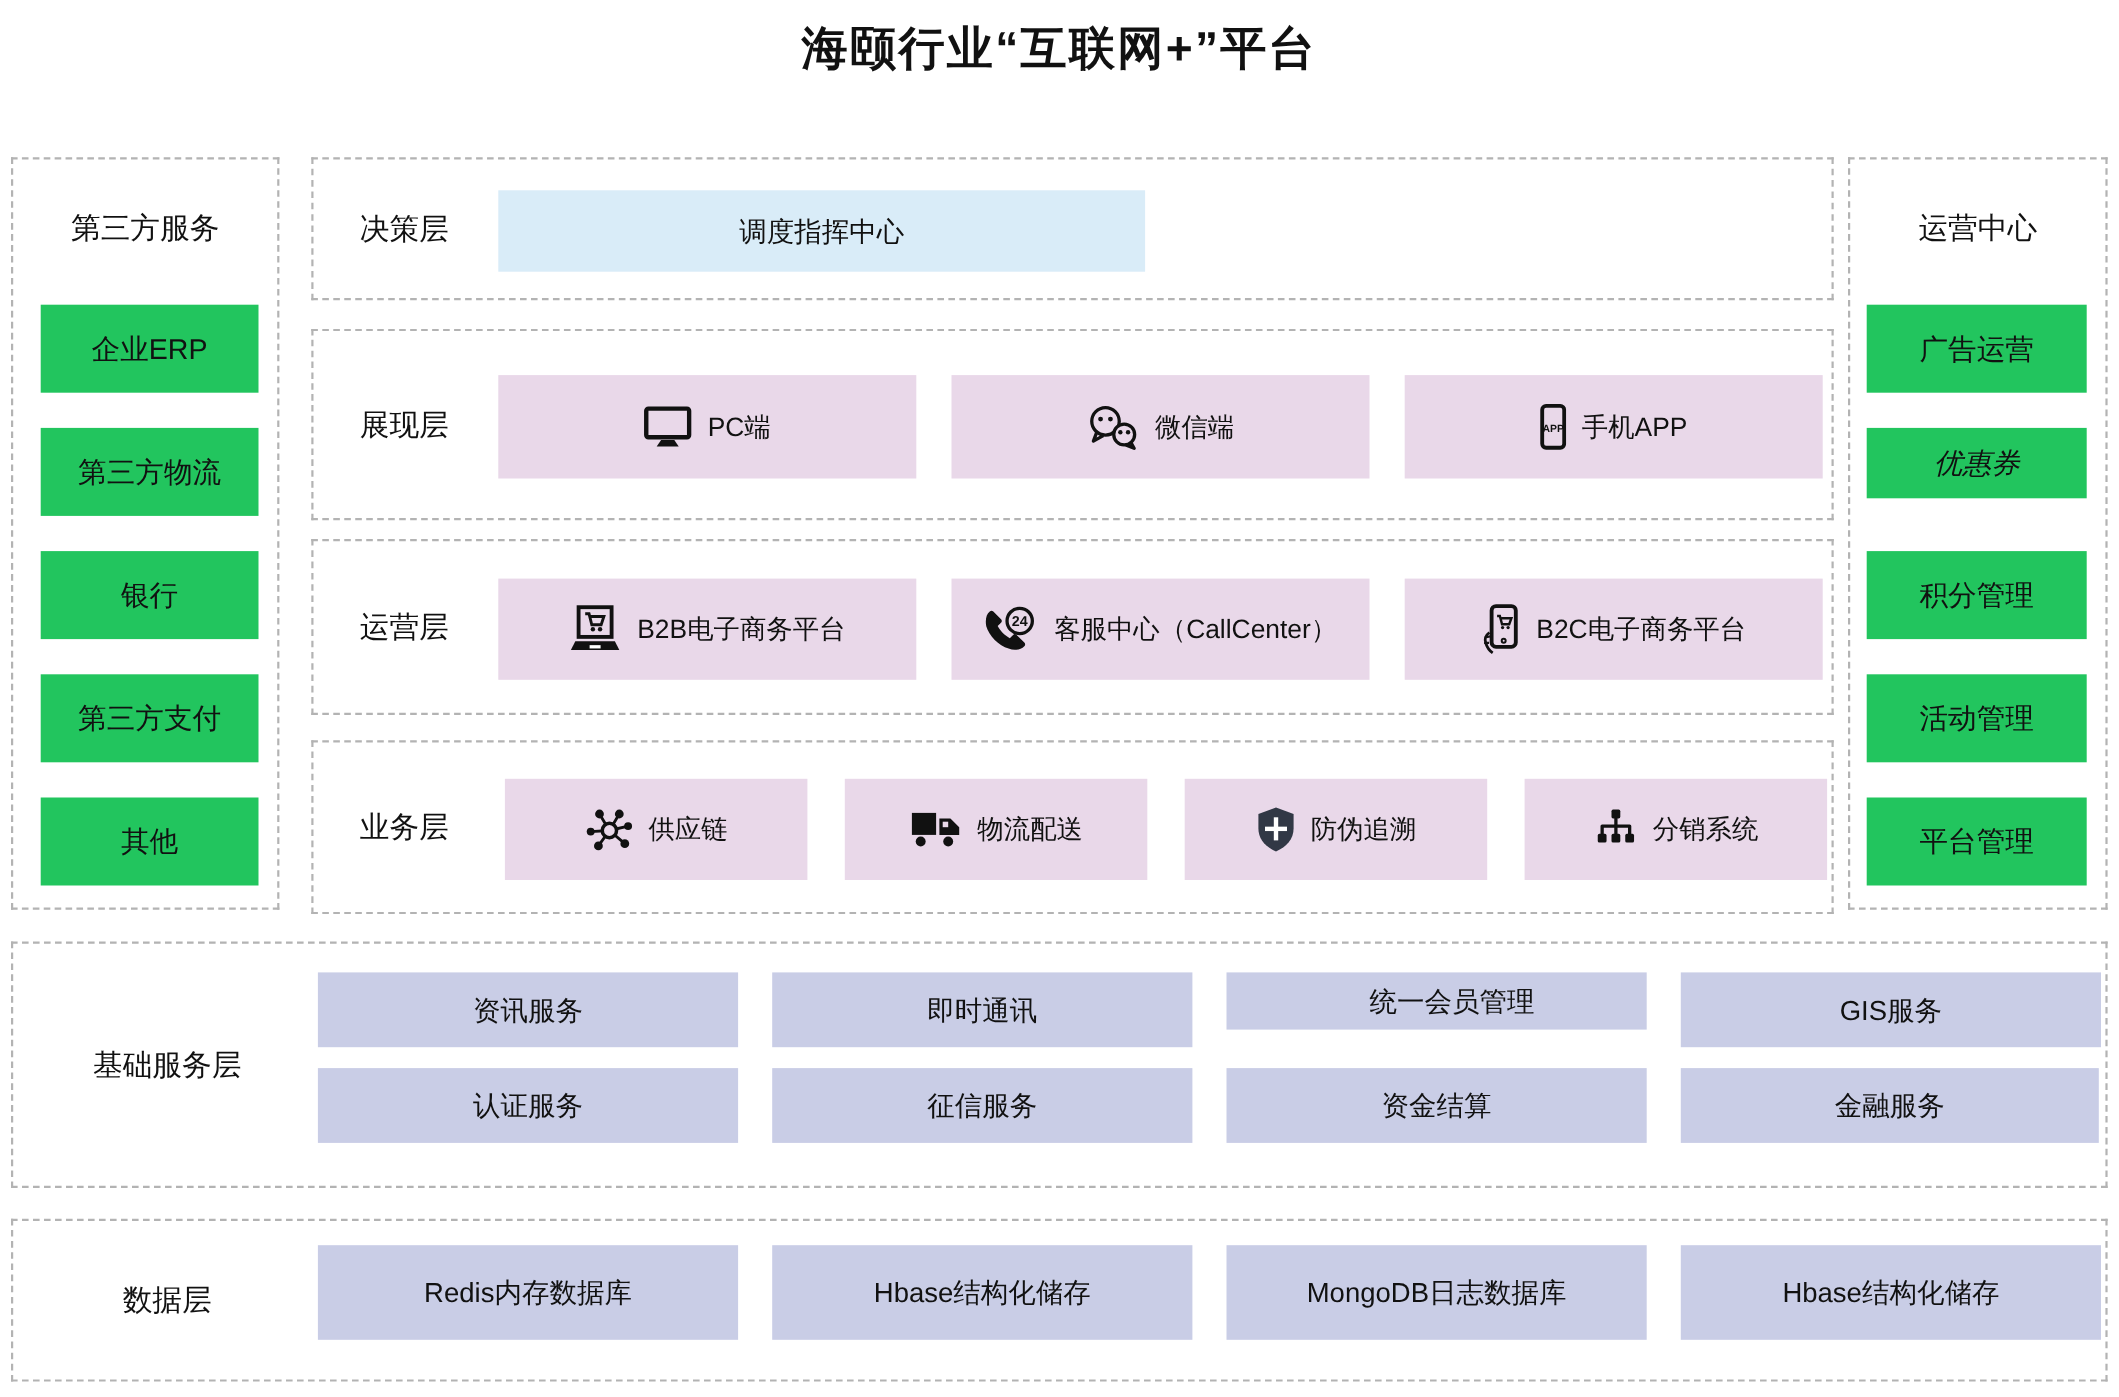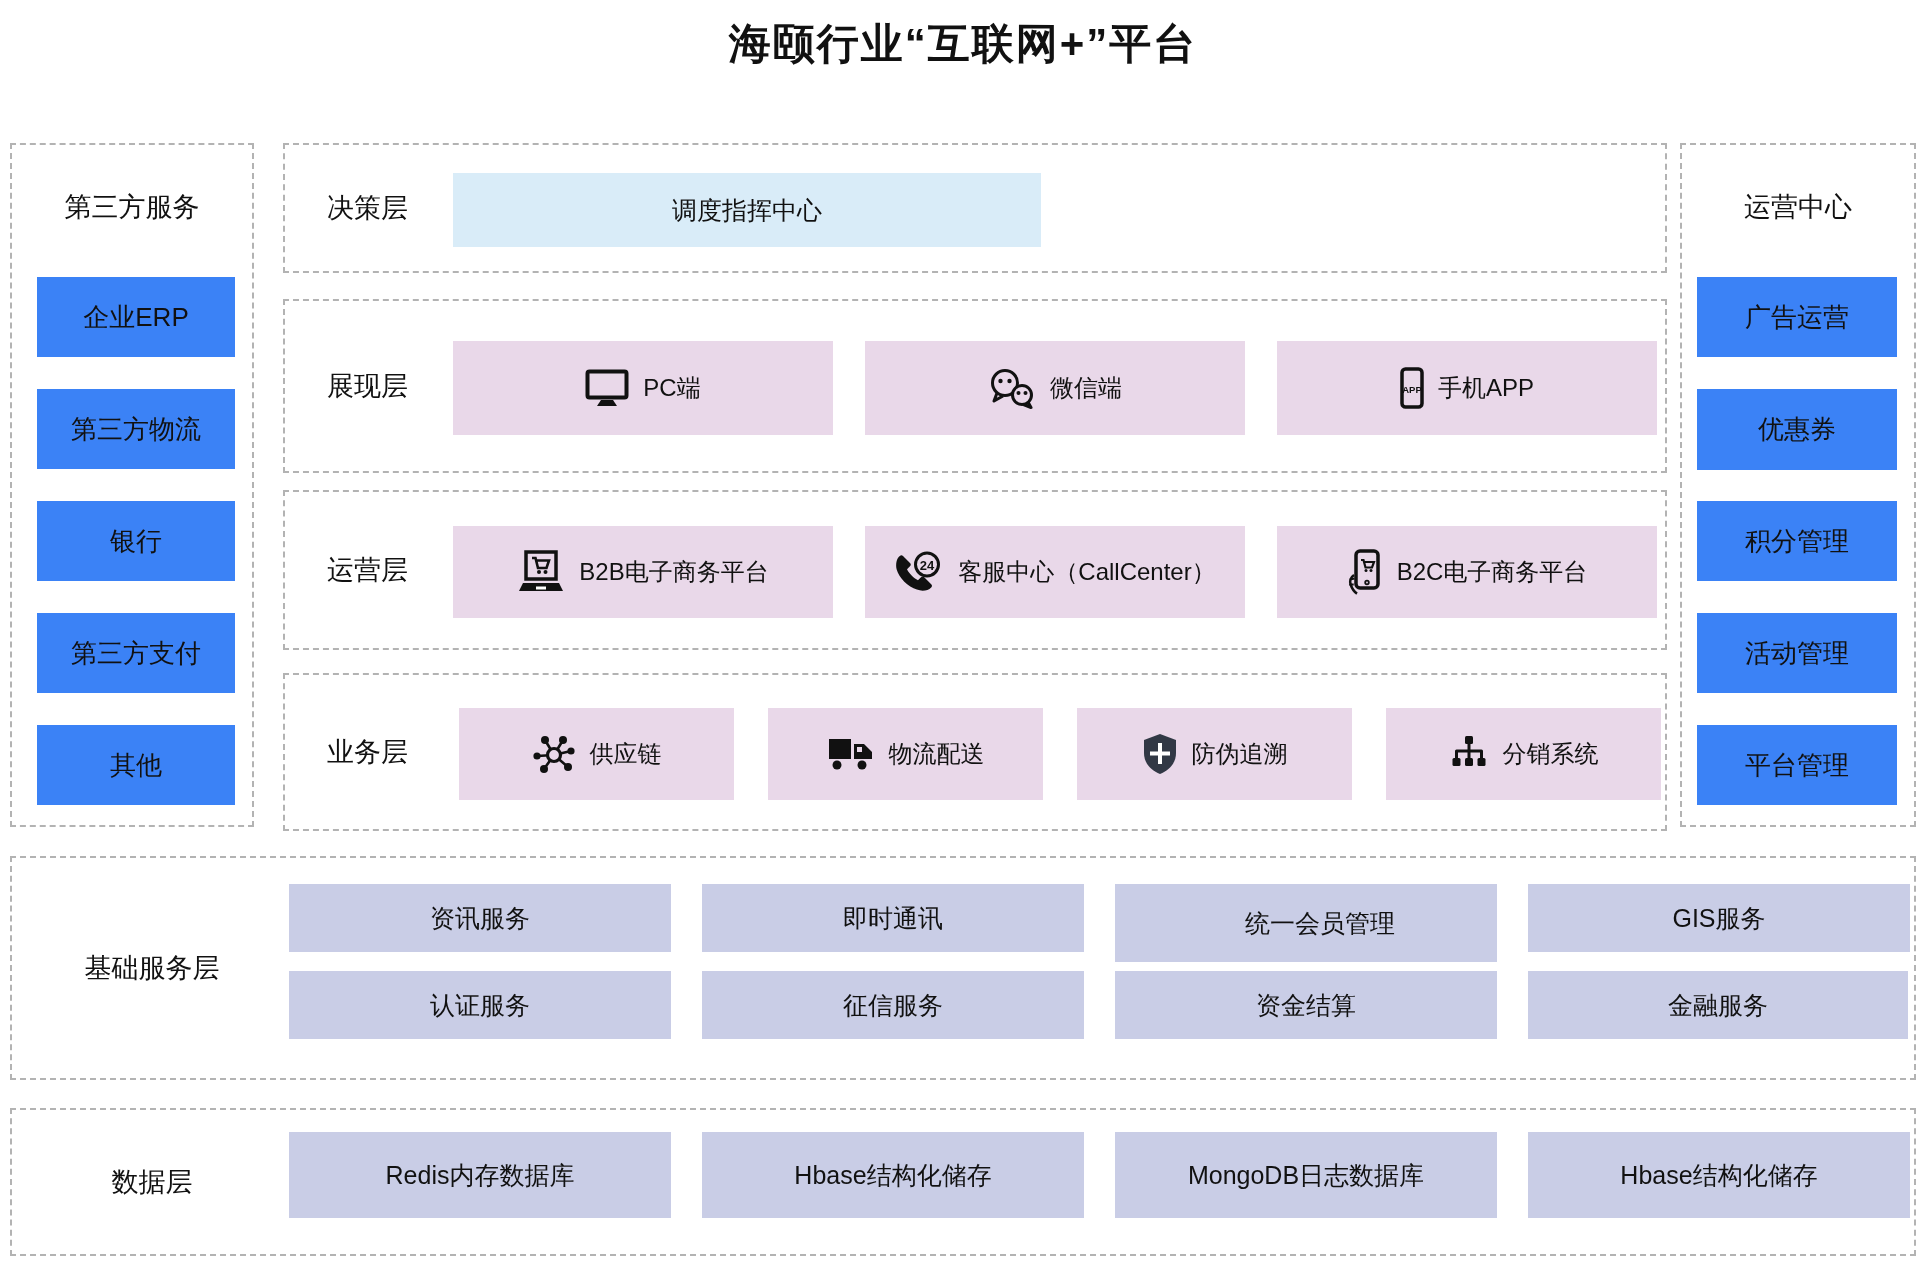--- a/index.html
+++ b/index.html
@@ -4,21 +4,21 @@
 <style>
   html,body{margin:0;padding:0;background:#fff;}
   body{font-family:"Liberation Sans",sans-serif;color:#111;}
   .canvas{position:relative;width:1926px;height:1270px;background:#fff;overflow:hidden;}
   .title{position:absolute;top:16px;left:0;width:100%;text-align:center;
          font-size:42px;font-weight:700;letter-spacing:2px;color:#111;}
   .panel{position:absolute;border:2px dashed #b3b3b3;box-sizing:border-box;background:#fff;}
   .panel-header{position:absolute;top:44px;left:0;width:100%;text-align:center;font-size:27px;}
   .box{position:absolute;display:flex;align-items:center;justify-content:center;
        text-align:center;box-sizing:border-box;}
-  .purple{background:#3b82f6;font-size:26px;}
+  .purple{background:#22c55e;font-size:26px;}
   .blue{background:#d9ecf8;font-size:25px;}
   .pink{background:#e9d8e9;font-size:24px;gap:14px;}
   .peri{background:#c9cde6;font-size:25px;}
   .layer-label{position:absolute;left:0;top:0;height:100%;width:165px;display:flex;
                align-items:center;justify-content:center;font-size:27px;}
   .wide-label{position:absolute;left:0;top:0;height:100%;width:280px;display:flex;
               align-items:center;justify-content:center;font-size:27px;}
   svg{flex:0 0 auto;}
 </style>
 </head>
@@ -33,21 +33,21 @@
     <div class="box purple" style="left:25px;top:132px;width:198px;height:80px;">企业ERP</div>
     <div class="box purple" style="left:25px;top:244px;width:198px;height:80px;">第三方物流</div>
     <div class="box purple" style="left:25px;top:356px;width:198px;height:80px;">银行</div>
     <div class="box purple" style="left:25px;top:468px;width:198px;height:80px;">第三方支付</div>
     <div class="box purple" style="left:25px;top:580px;width:198px;height:80px;">其他</div>
   </div>
 
   <div class="panel" style="left:1680px;top:143px;width:236px;height:684px;">
     <div class="panel-header">运营中心</div>
     <div class="box purple" style="left:15px;top:132px;width:200px;height:80px;">广告运营</div>
-    <div class="box purple" style="left:15px;top:244px;width:200px;height:81px;">优惠券</div>
+    <div class="box purple" style="left:15px;top:244px;width:200px;height:64px;font-style:italic;">优惠券</div>
     <div class="box purple" style="left:15px;top:356px;width:200px;height:80px;">积分管理</div>
     <div class="box purple" style="left:15px;top:468px;width:200px;height:80px;">活动管理</div>
     <div class="box purple" style="left:15px;top:580px;width:200px;height:80px;">平台管理</div>
   </div>
 
   <div class="panel" style="left:283px;top:143px;width:1384px;height:130px;">
     <div class="layer-label">决策层</div>
     <div class="box blue" style="left:168px;top:28px;width:588px;height:74px;">调度指挥中心</div>
   </div>
 
@@ -171,21 +171,21 @@
         <rect x="28.5" y="23" width="8" height="8" rx="1.5" fill="#111"></rect>
       </svg>
       <span>分销系统</span>
     </div>
   </div>
 
   <div class="panel" style="left:10px;top:856px;width:1906px;height:224px;">
     <div class="wide-label">基础服务层</div>
     <div class="box peri" style="left:277px;top:26px;width:382px;height:68px;">资讯服务</div>
     <div class="box peri" style="left:690px;top:26px;width:382px;height:68px;">即时通讯</div>
-    <div class="box peri" style="left:1103px;top:26px;width:382px;height:78px;padding-left:28px;">统一会员管理</div>
+    <div class="box peri" style="left:1103px;top:26px;width:382px;height:52px;padding-left:28px;">统一会员管理</div>
     <div class="box peri" style="left:1516px;top:26px;width:382px;height:68px;">GIS服务</div>
     <div class="box peri" style="left:277px;top:113px;width:382px;height:68px;">认证服务</div>
     <div class="box peri" style="left:690px;top:113px;width:382px;height:68px;">征信服务</div>
     <div class="box peri" style="left:1103px;top:113px;width:382px;height:68px;">资金结算</div>
     <div class="box peri" style="left:1516px;top:113px;width:380px;height:68px;">金融服务</div>
   </div>
 
   <div class="panel" style="left:10px;top:1108px;width:1906px;height:148px;">
     <div class="wide-label">数据层</div>
     <div class="box peri" style="left:277px;top:22px;width:382px;height:86px;">Redis内存数据库</div>

